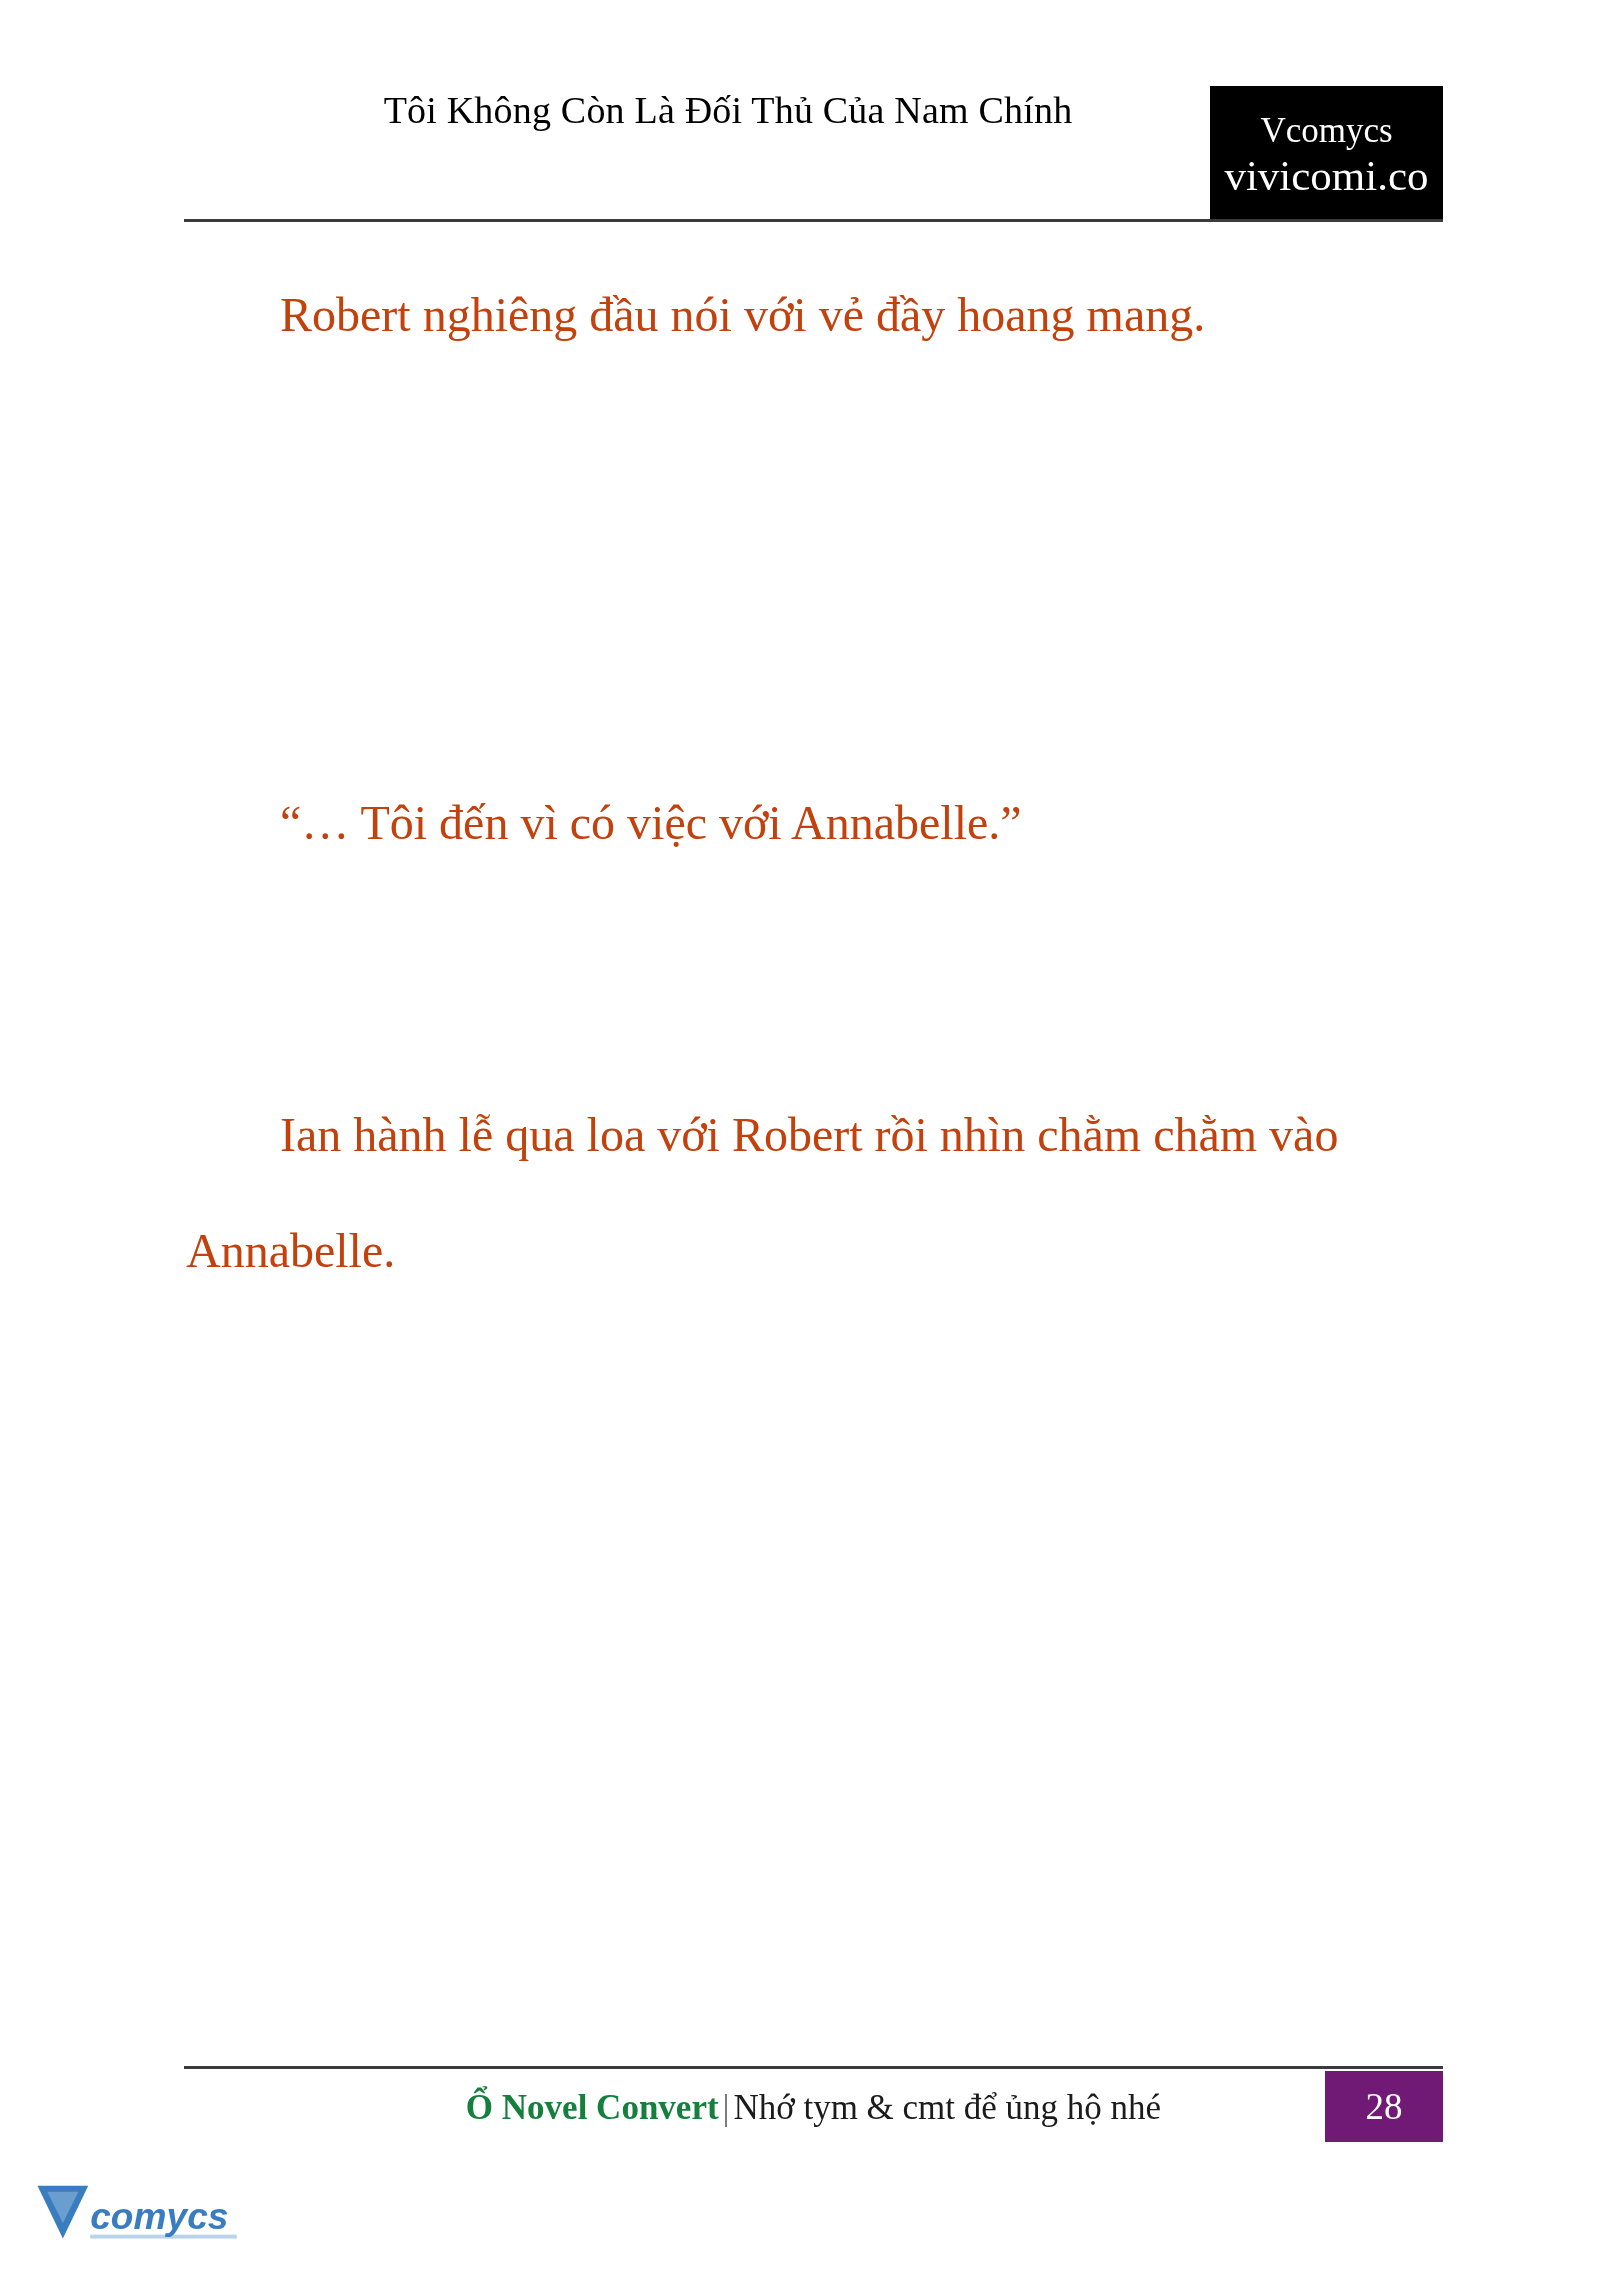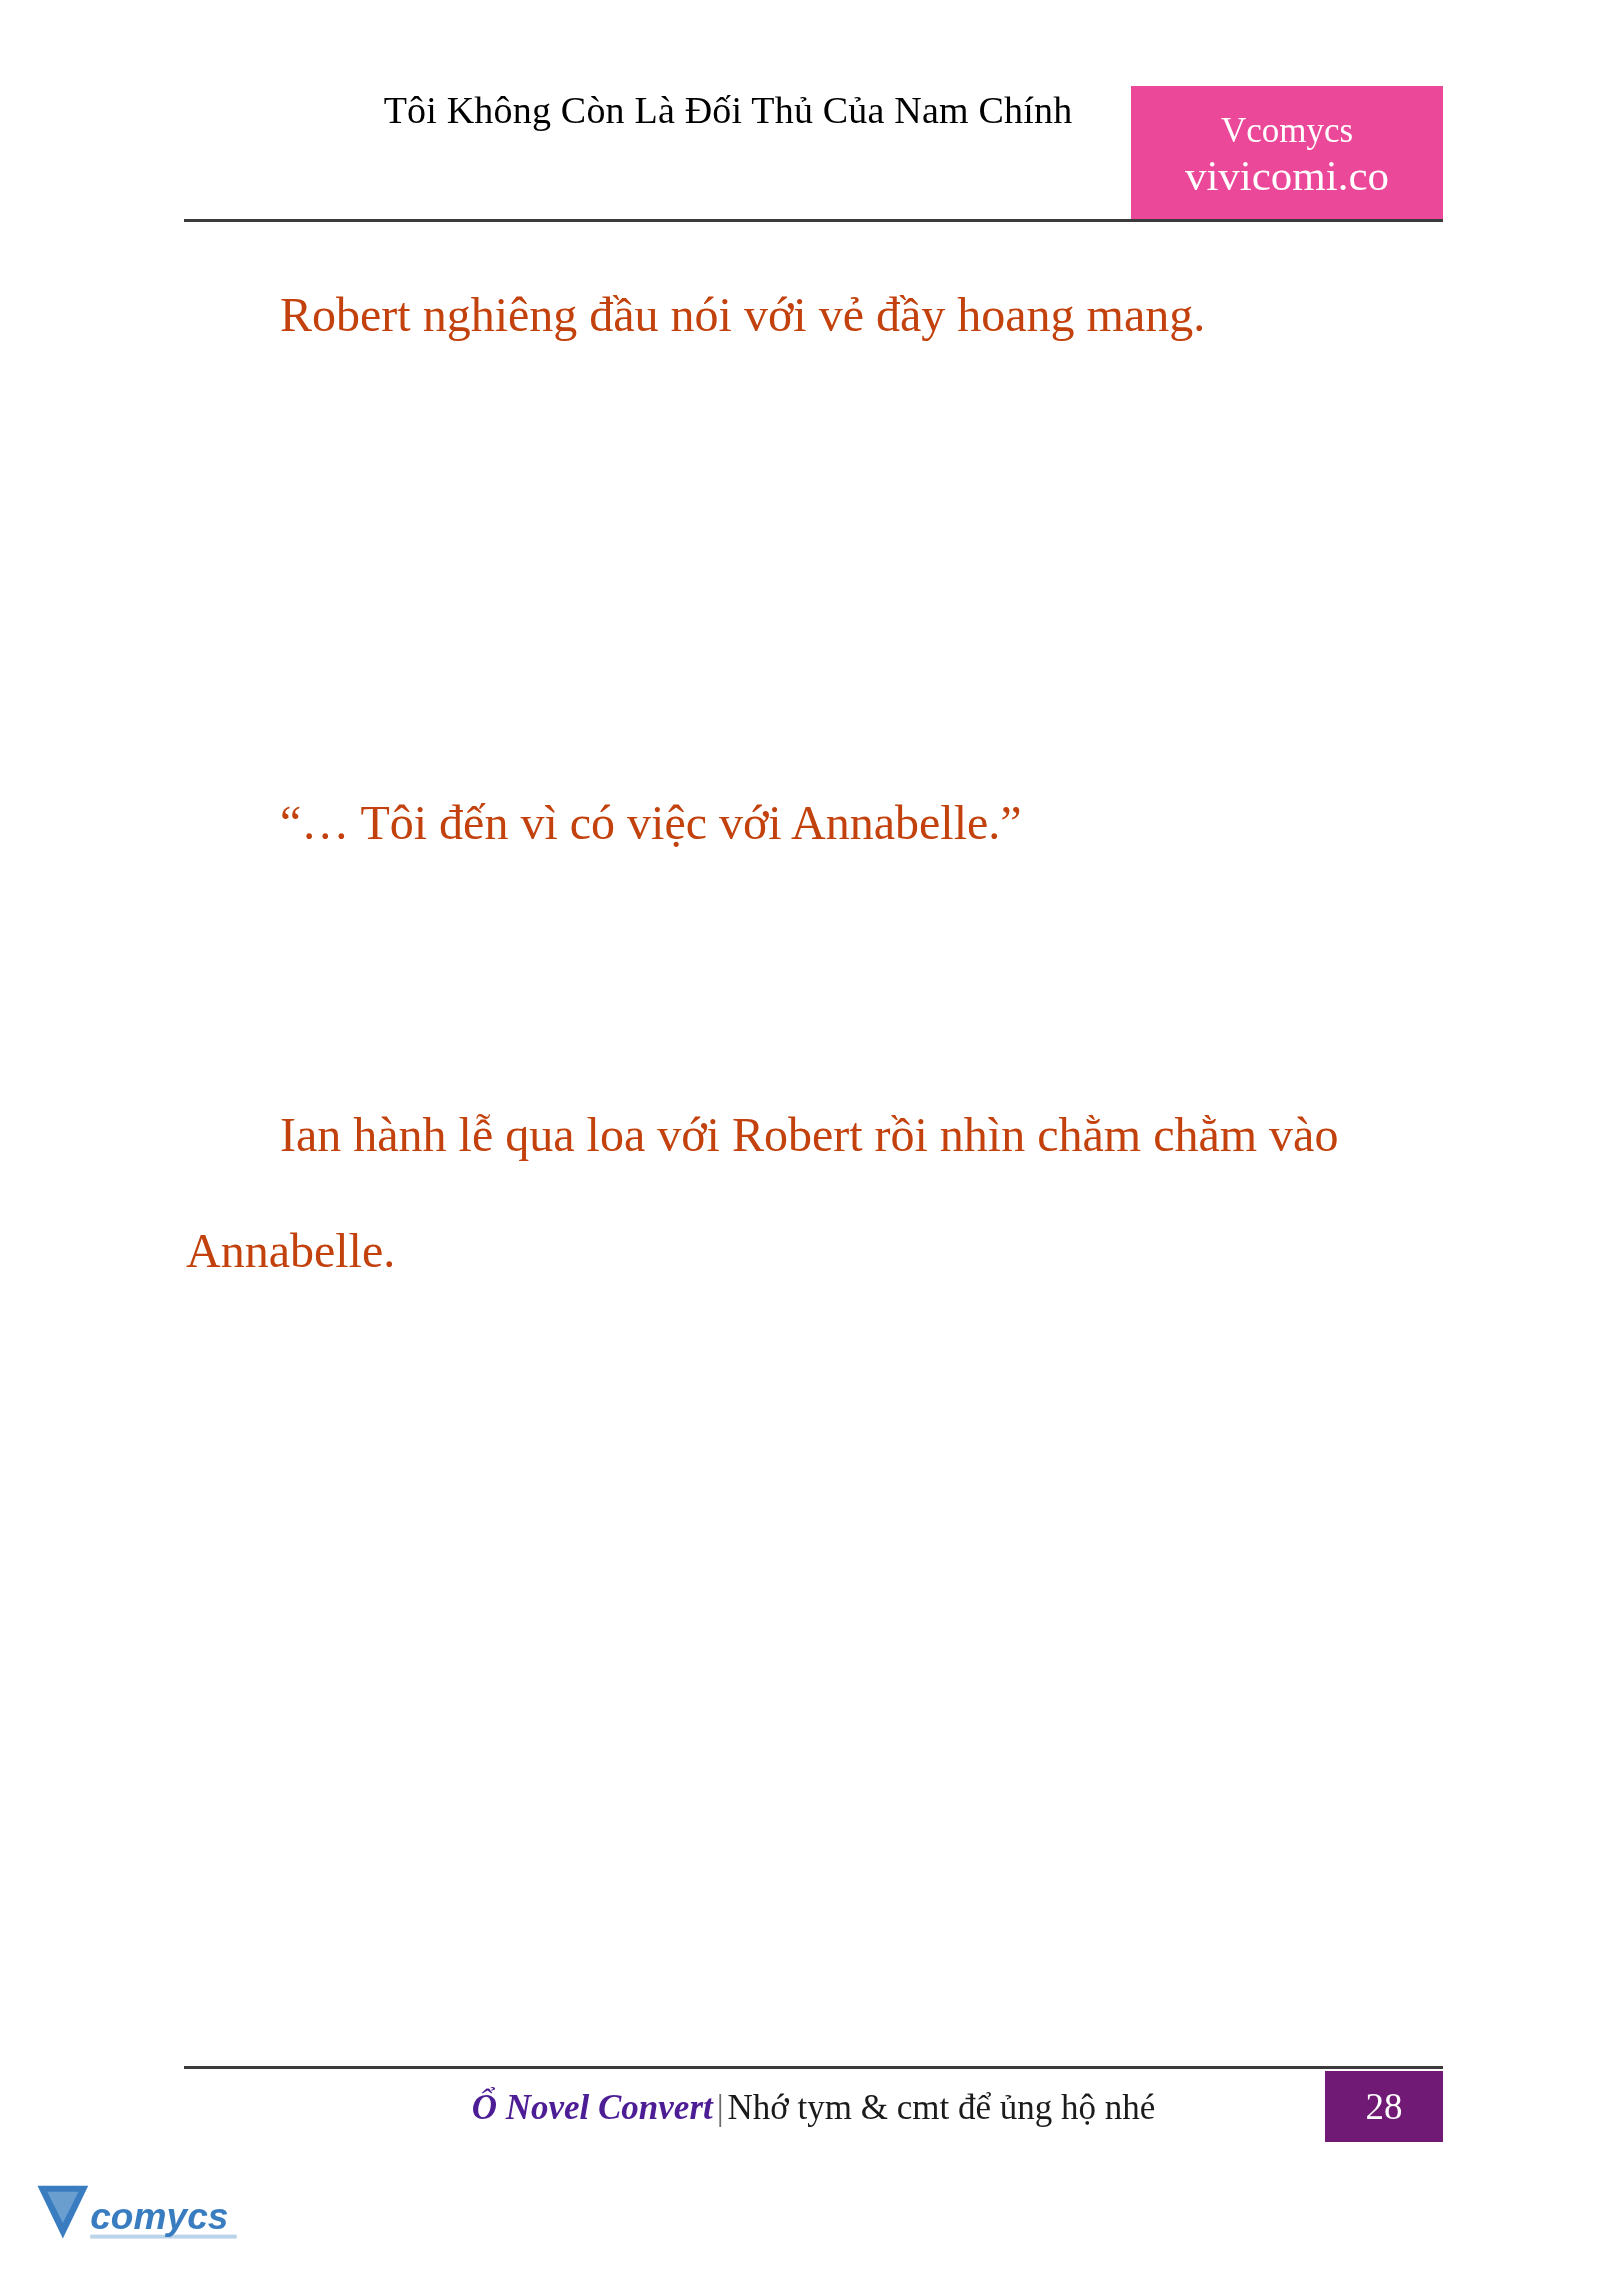--- a/index.html
+++ b/index.html
@@ -56,23 +56,23 @@
   .header-line2 {
     font-size: 37px;
     line-height: 55px;
     letter-spacing: 0.2px;
     white-space: nowrap;
   }
   .header-badge {
     position: absolute;
     right: 0;
     top: 2px;
-    width: 312px;
+    width: 233px;
     height: 133px;
-    background: #ec4899;
+    background: #000000;
     color: #ffffff;
     display: flex;
     flex-direction: column;
     align-items: center;
     justify-content: center;
     font-family: "Liberation Serif", serif;
   }
   .header-badge .b1 {
     font-size: 35px;
     line-height: 45px;
@@ -127,23 +127,22 @@
     left: 0;
     top: 13.7px;
     width: 1259px;
     text-align: center;
     font-size: 35px;
     line-height: 55px;
     color: #1b1b1b;
     white-space: nowrap;
   }
   .footer-brand {
-    color: #4c1d95;
+    color: #15803d;
     font-weight: bold;
-    font-style: italic;
   }
   .footer-sep {
     color: #6b6b6b;
     padding: 0 3.9px;
   }
   .footer-pagebox {
     position: absolute;
     right: 0;
     top: 4.9px;
     width: 118px;

